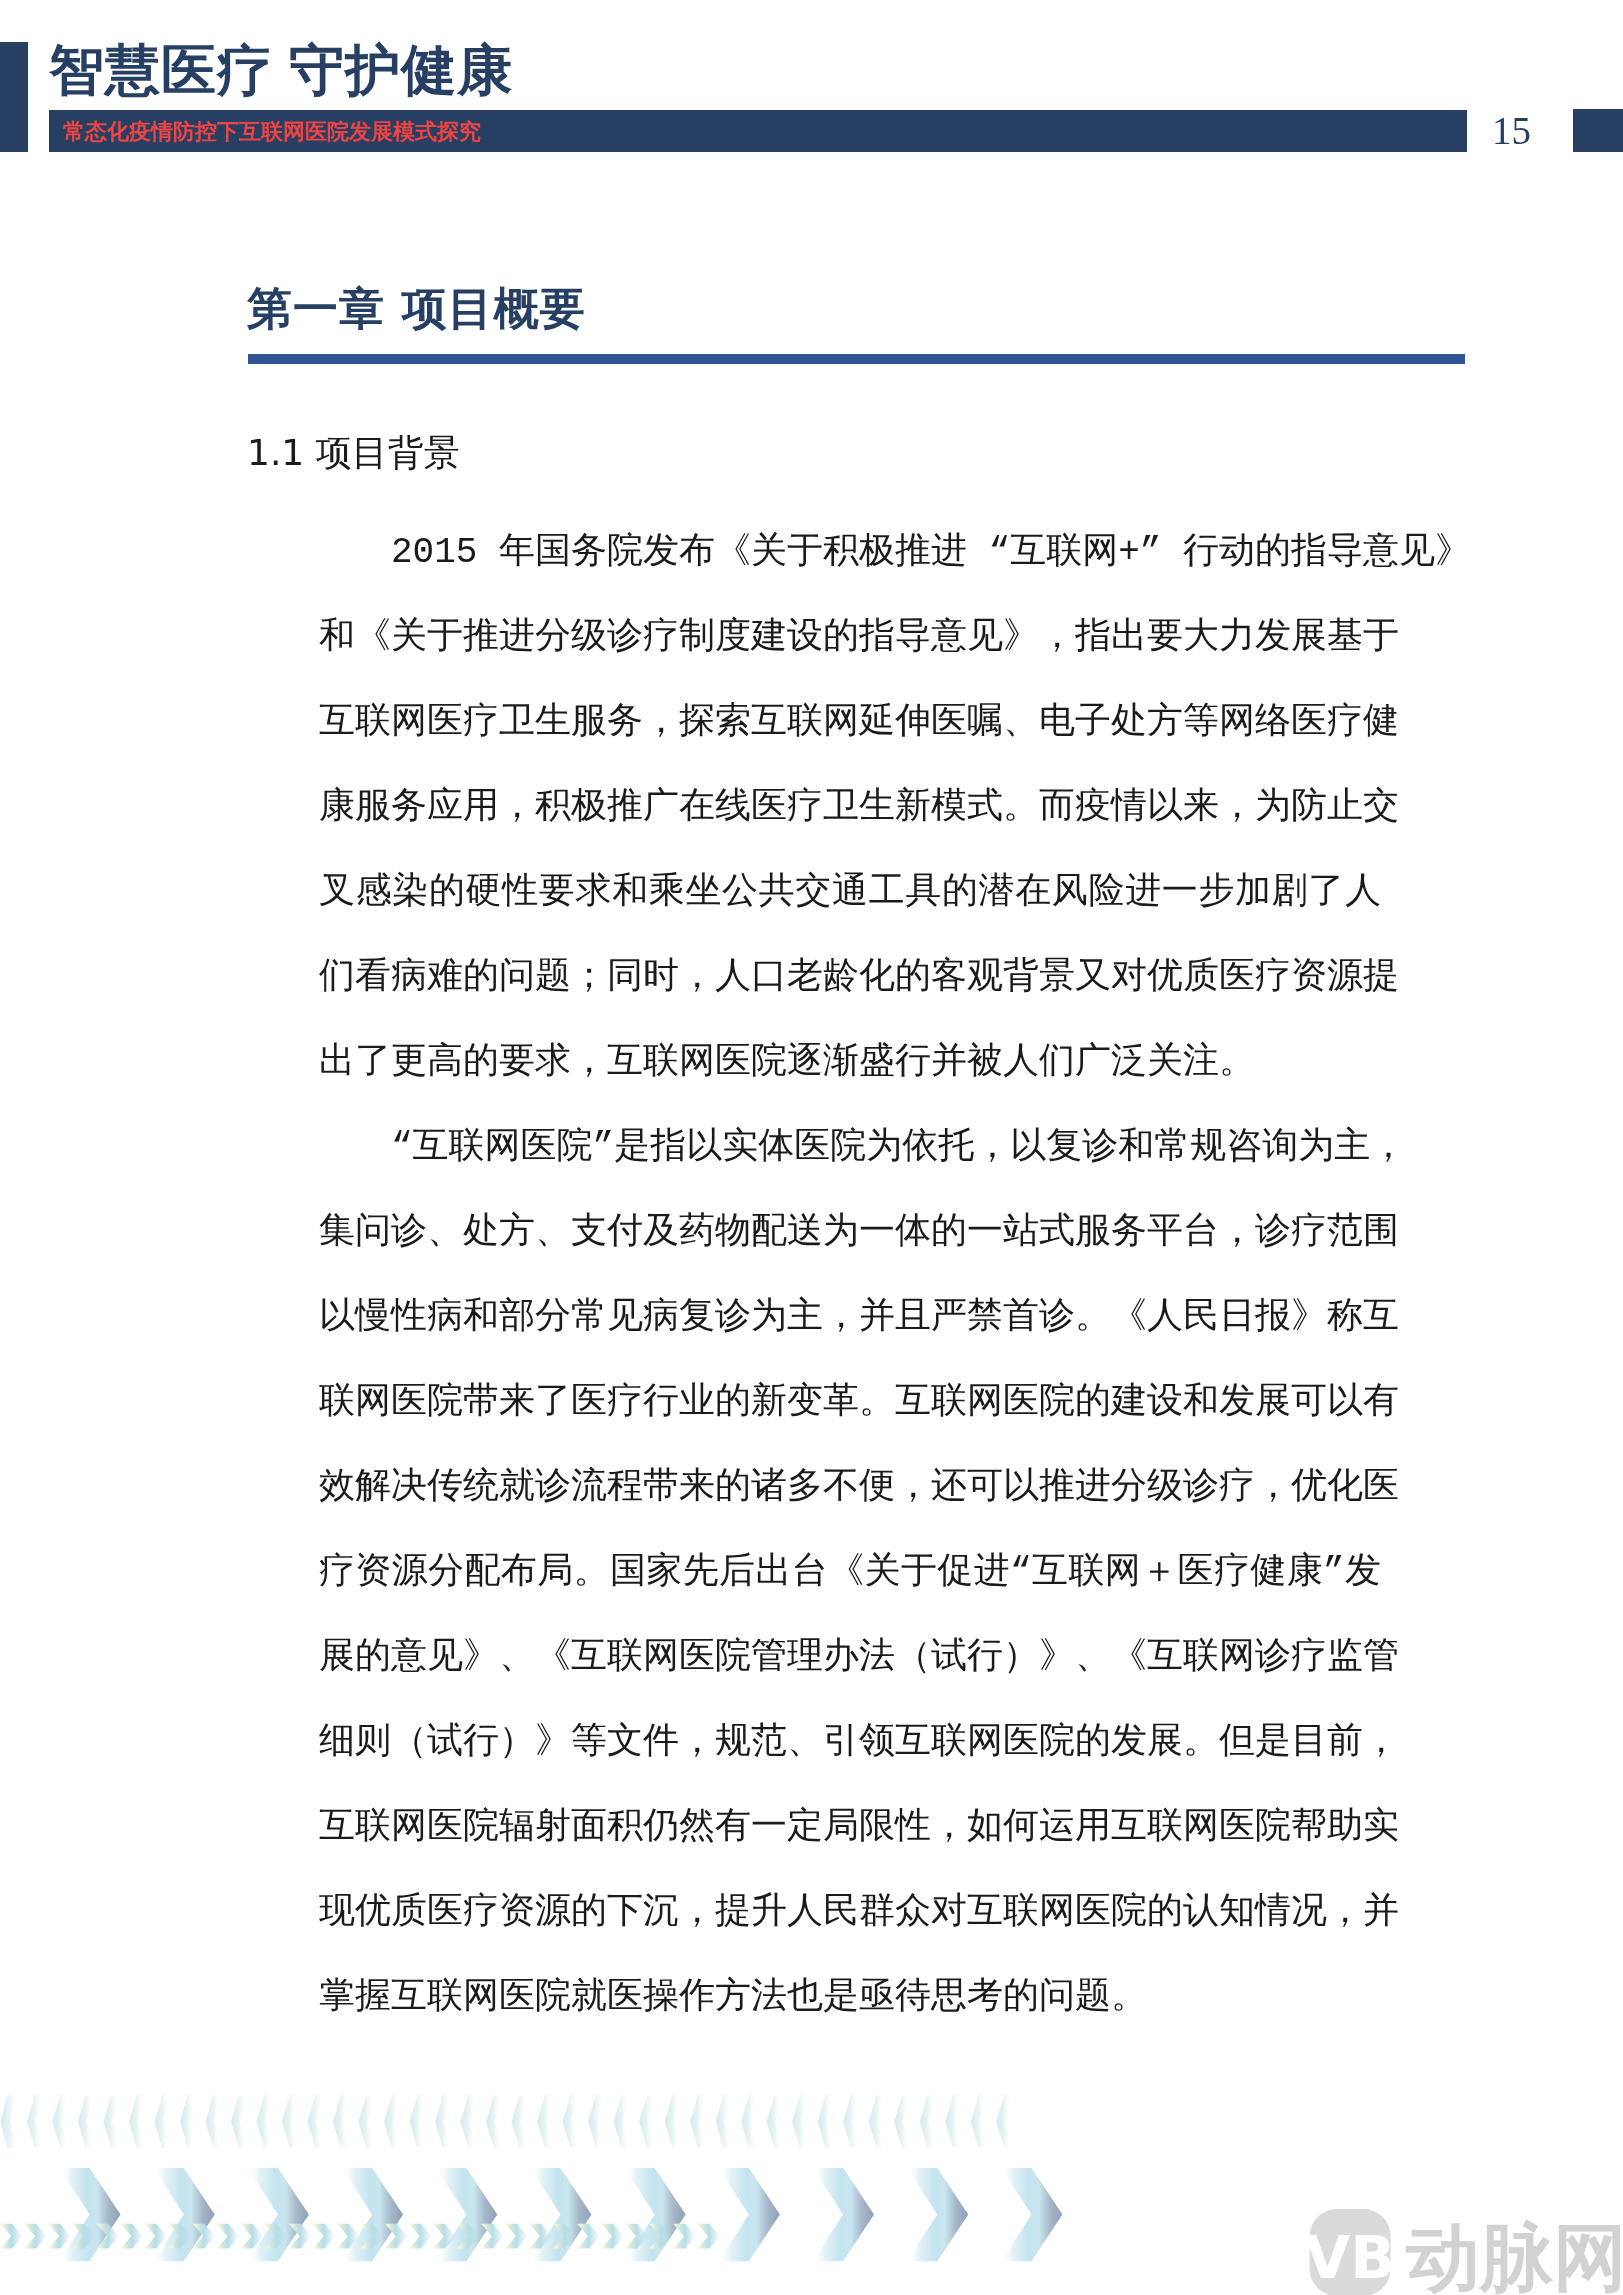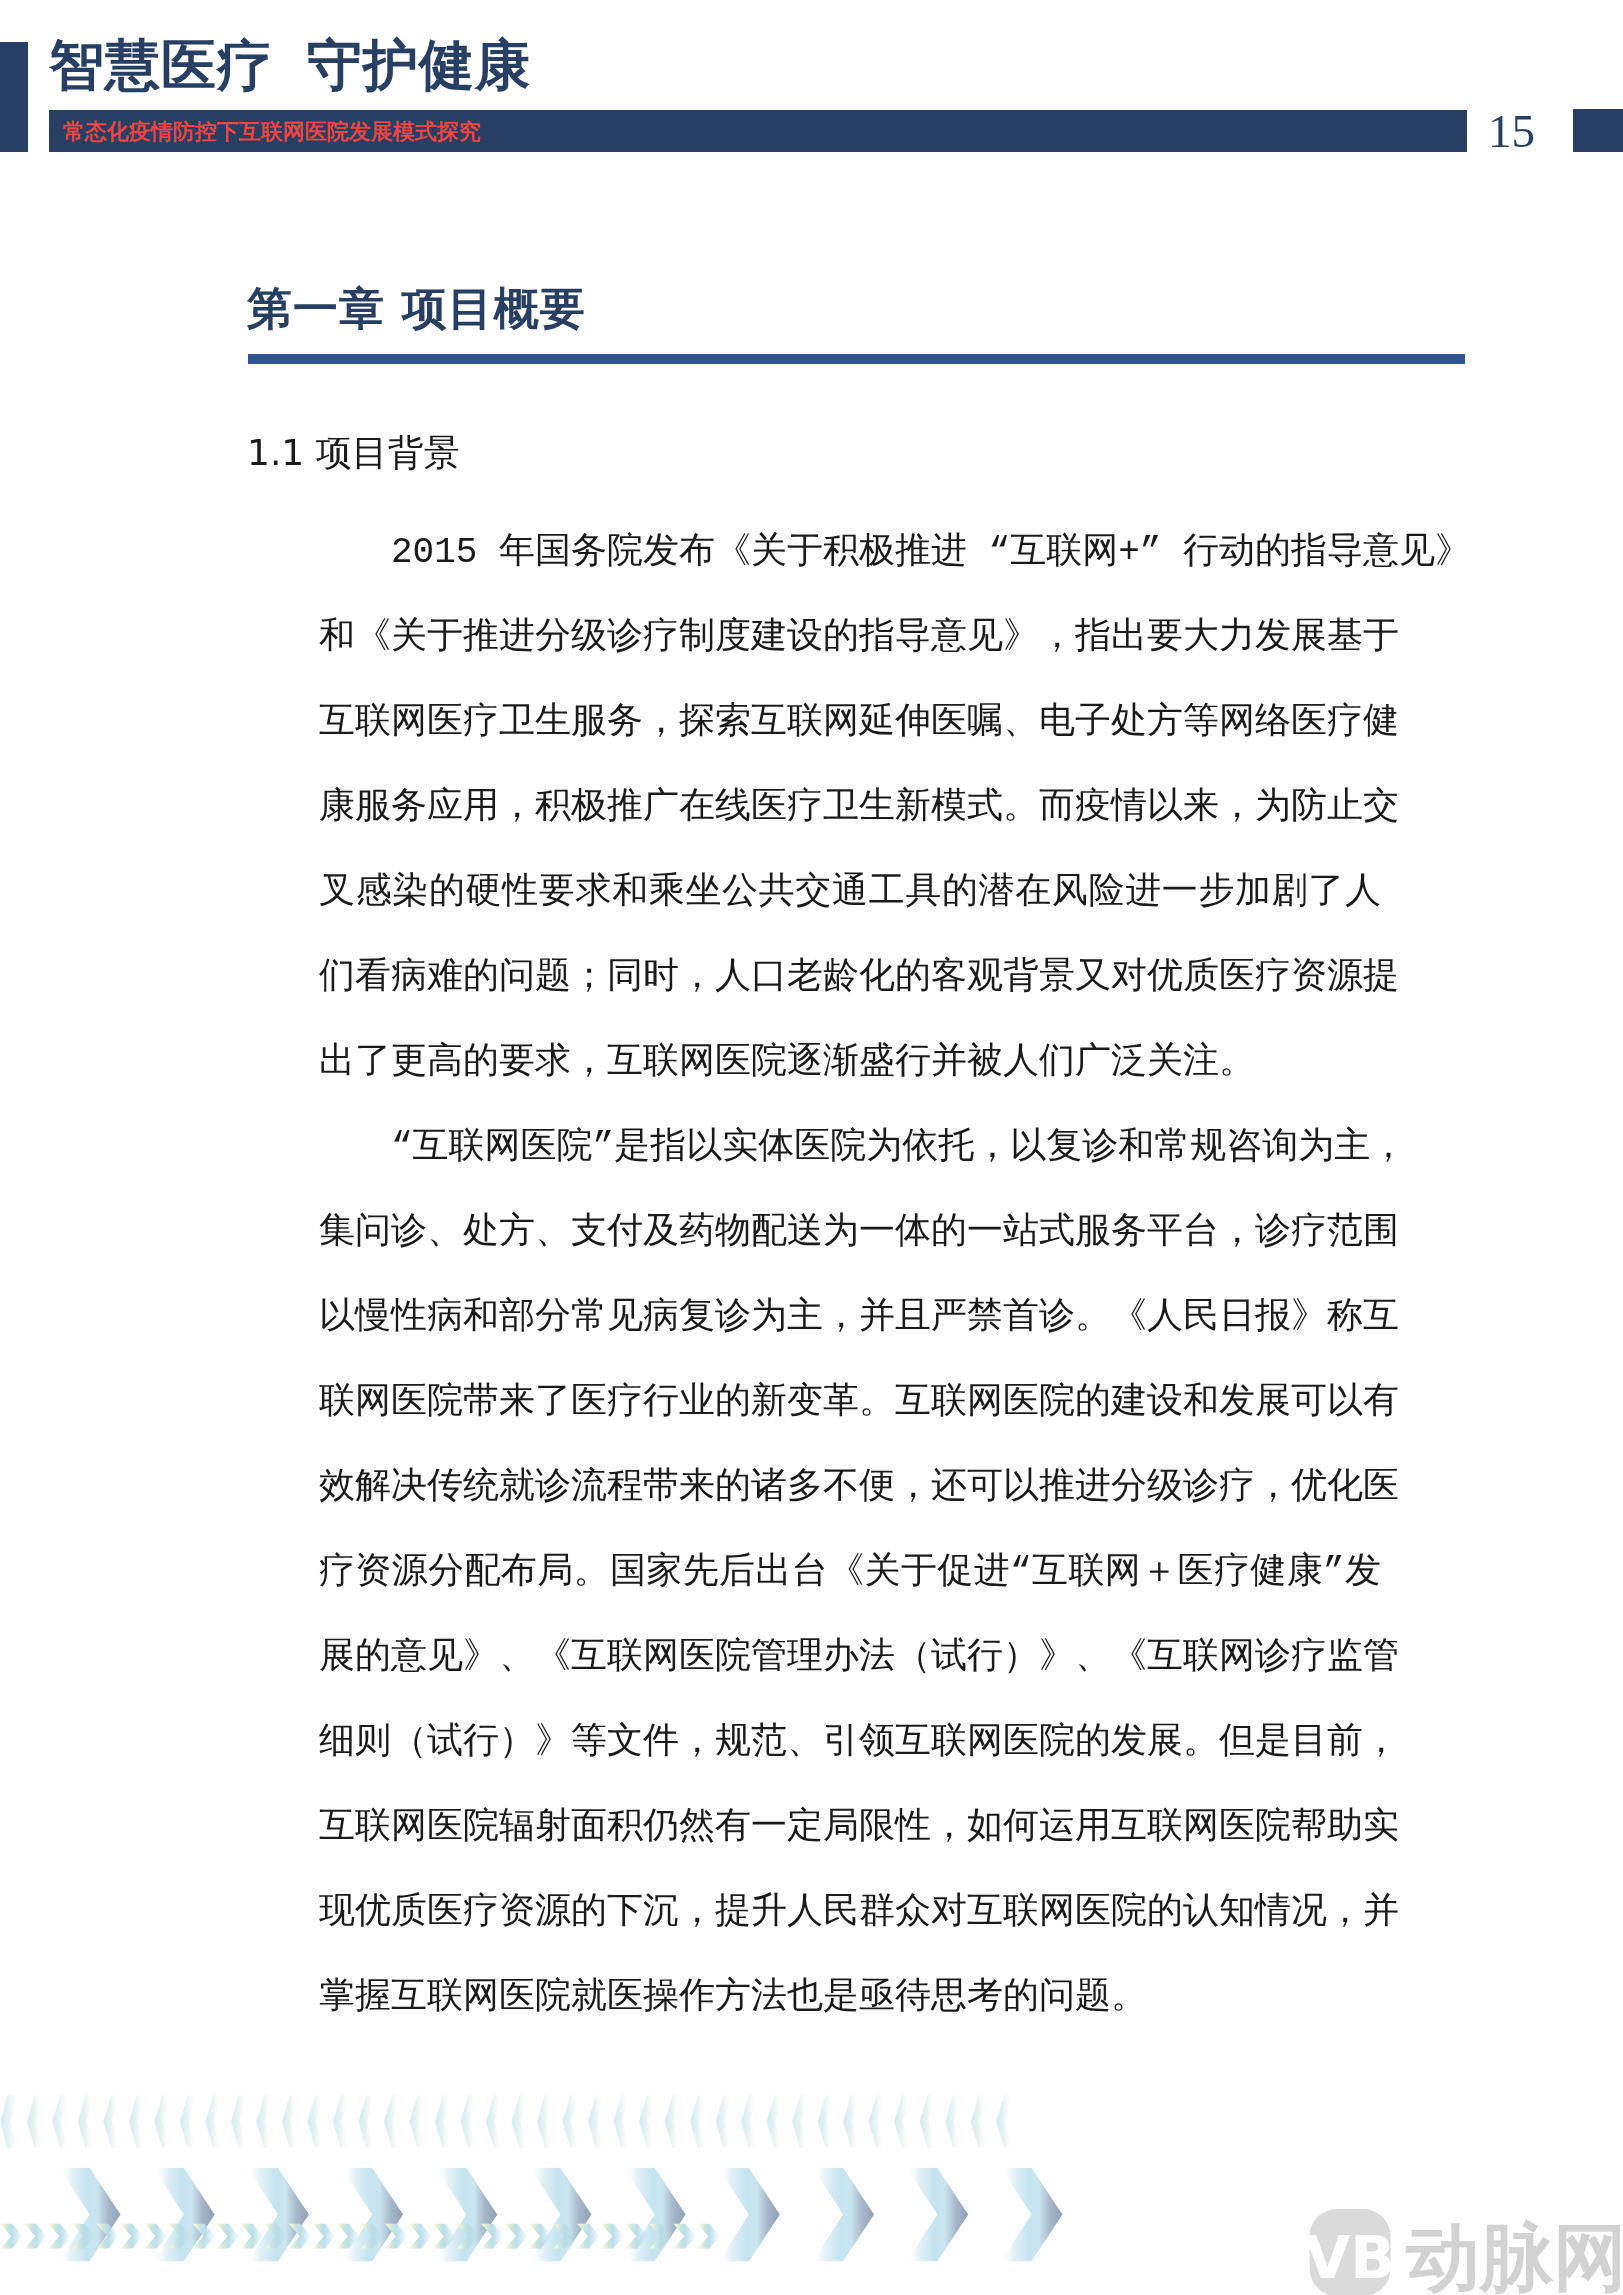--- a/index.html
+++ b/index.html
@@ -7,35 +7,35 @@
     width: 1623px; height: 2295px; position: relative; overflow: hidden;
     background: #ffffff;
     font-family: "DejaVu Sans", "Liberation Sans", sans-serif;
   }
   .abs { position: absolute; }
   .navy { background: #263f62; }
 
   #left-bar { left: 0; top: 42px; width: 28px; height: 110px; }
   #header-title {
     left: 49px; top: 38px; height: 64px;
-    font-family: Liberation Mono, monospace;
+    font-family: Liberation Sans, sans-serif;
     font-weight: bold; font-size: 55px; line-height: 64px;
     color: #263f62; letter-spacing: 1px; white-space: nowrap;
   }
   #subtitle-bar { left: 49px; top: 110px; width: 1418px; height: 42px; }
   #subtitle-text {
     left: 63px; top: 110px; height: 38px; line-height: 42px;
     font-family: "DejaVu Serif", "Liberation Serif", serif;
     font-weight: bold; font-size: 22px; color: #ef4444; white-space: nowrap;
   }
   #page-number {
     left: 1487px; top: 109px; width: 49px; height: 44px; line-height: 44px;
     text-align: center;
     font-family: "Liberation Serif", "DejaVu Serif", serif;
-    font-size: 47px; color: #263f62;
+    font-size: 39px; color: #263f62;
   }
   #right-block { left: 1573px; top: 109px; width: 50px; height: 43px; }
 
   #chapter-title {
     left: 247px; top: 282px; height: 54px; line-height: 54px;
     font-weight: bold; font-size: 45px; color: #263f62; white-space: nowrap;
     letter-spacing: 1px;
   }
   #chapter-rule { left: 248px; top: 354px; width: 1217px; height: 9.8px; background: #2f5595; }
 

